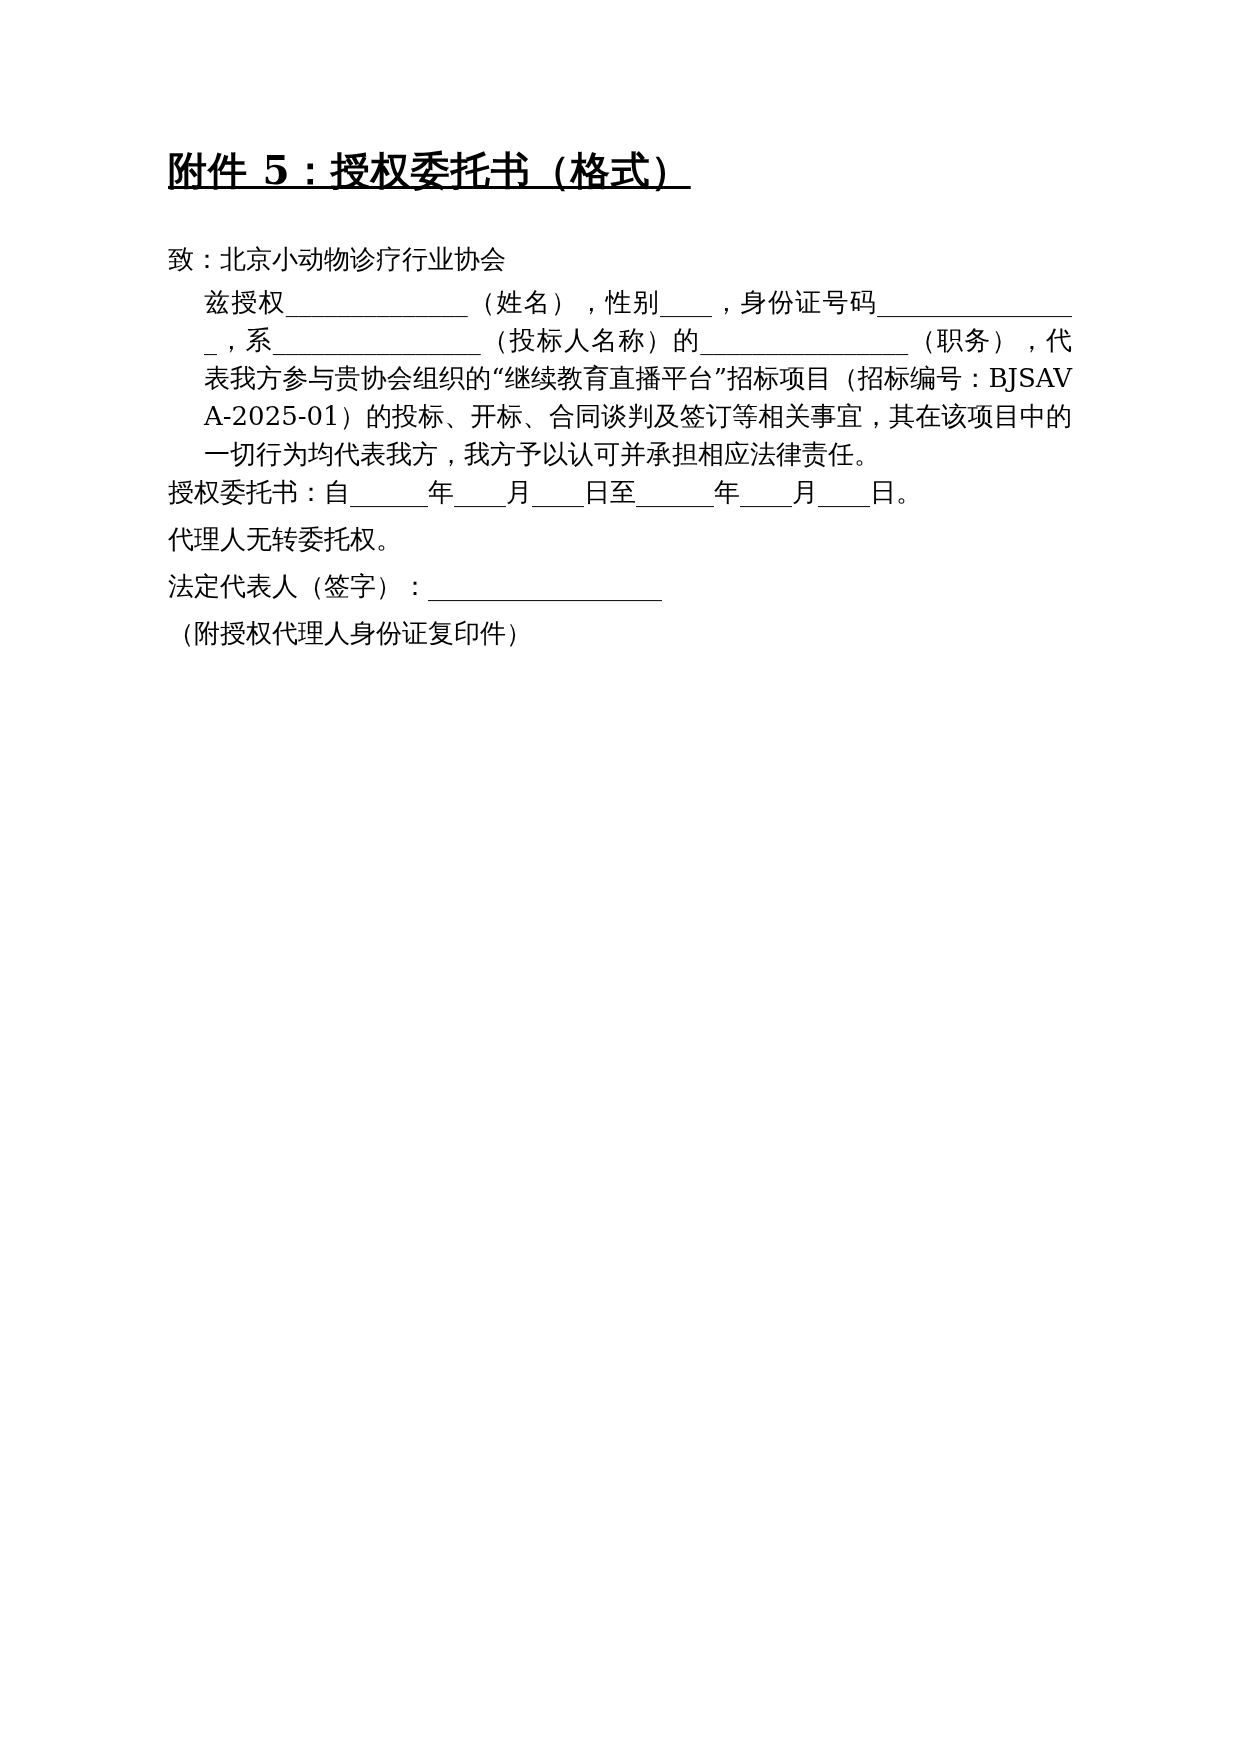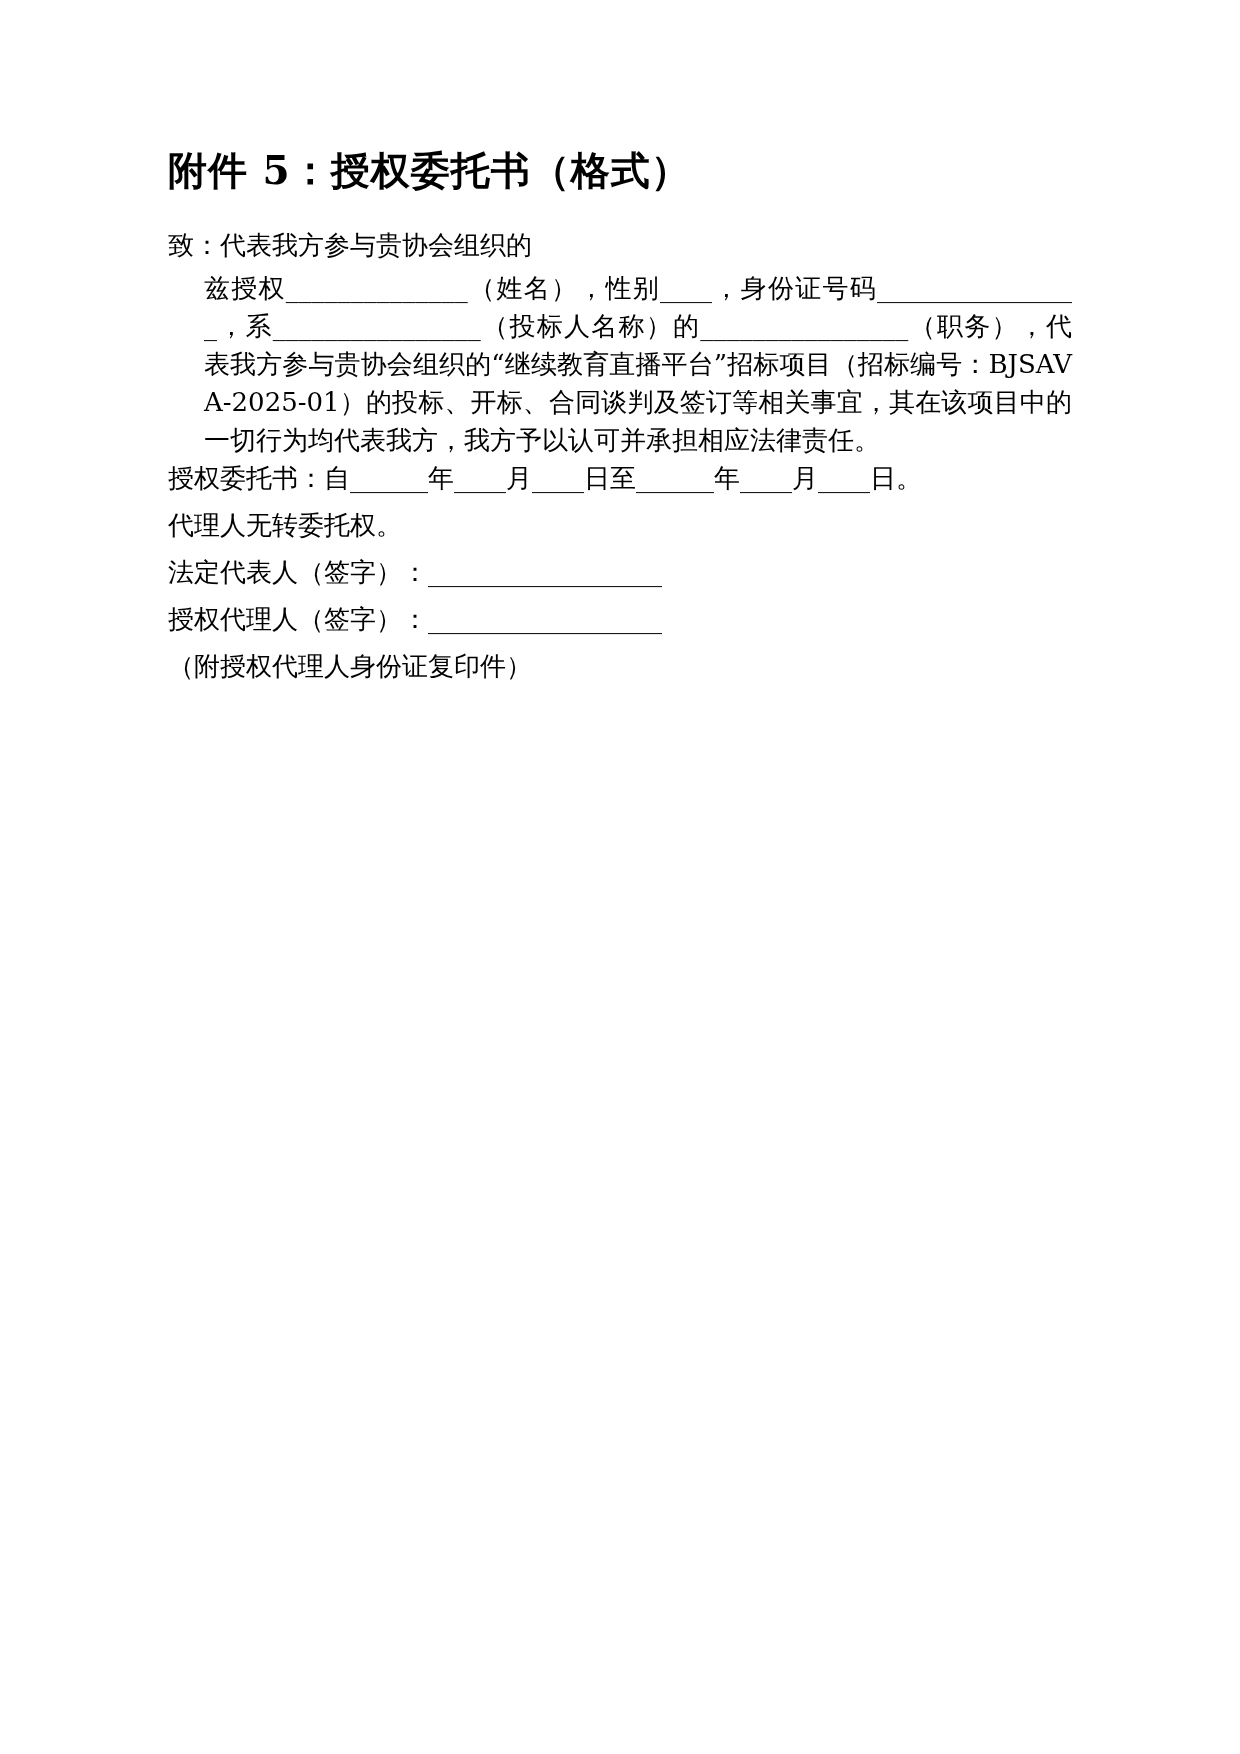--- a/index.html
+++ b/index.html
@@ -15,22 +15,23 @@
     background: #ffffff;
     color: #000000;
     padding: 148px 168px 0 168px;
     font-family: "DejaVu Serif", "Liberation Serif", serif;
     overflow: hidden;
   }
   .doc-title {
     font-size: 39px;
     font-weight: 700;
     line-height: 44px;
-    margin: 0 0 34px 0;
+    margin: 0 0 48px 0;
     letter-spacing: 1px;
+    text-decoration: underline;
   }
   .line {
     font-size: 26px;
     line-height: 38px;
     margin: 0 0 9px 0;
     word-break: break-all;
   }
   .salutation {
     margin-bottom: 5px;
   }
@@ -39,28 +40,27 @@
     margin-bottom: 0;
     margin-left: 36px;
   }
 </style>
 </head>
 <body>
 
 <div class="page">
   <h1 class="doc-title">附件 5：授权委托书（格式）</h1>
 
-  <p class="line salutation">致：代表我方参与贵协会组织的</p>
+  <p class="line salutation">致：北京小动物诊疗行业协会</p>
 
   <p class="line body-par">兹授权______________（姓名），性别____，身份证号码________________，系________________（投标人名称）的________________（职务），代表我方参与贵协会组织的“继续教育直播平台”招标项目（招标编号：BJSAVA-2025-01）的投标、开标、合同谈判及签订等相关事宜，其在该项目中的一切行为均代表我方，我方予以认可并承担相应法律责任。</p>
 
   <p class="line">授权委托书：自______年____月____日至______年____月____日。</p>
 
   <p class="line">代理人无转委托权。</p>
 
 
   <p class="line">法定代表人（签字）：__________________</p>
 
-  <p class="line">授权代理人（签字）：__________________</p>
 
 
   <p class="line">（附授权代理人身份证复印件）</p>
 </div>
 
 </body></html>

